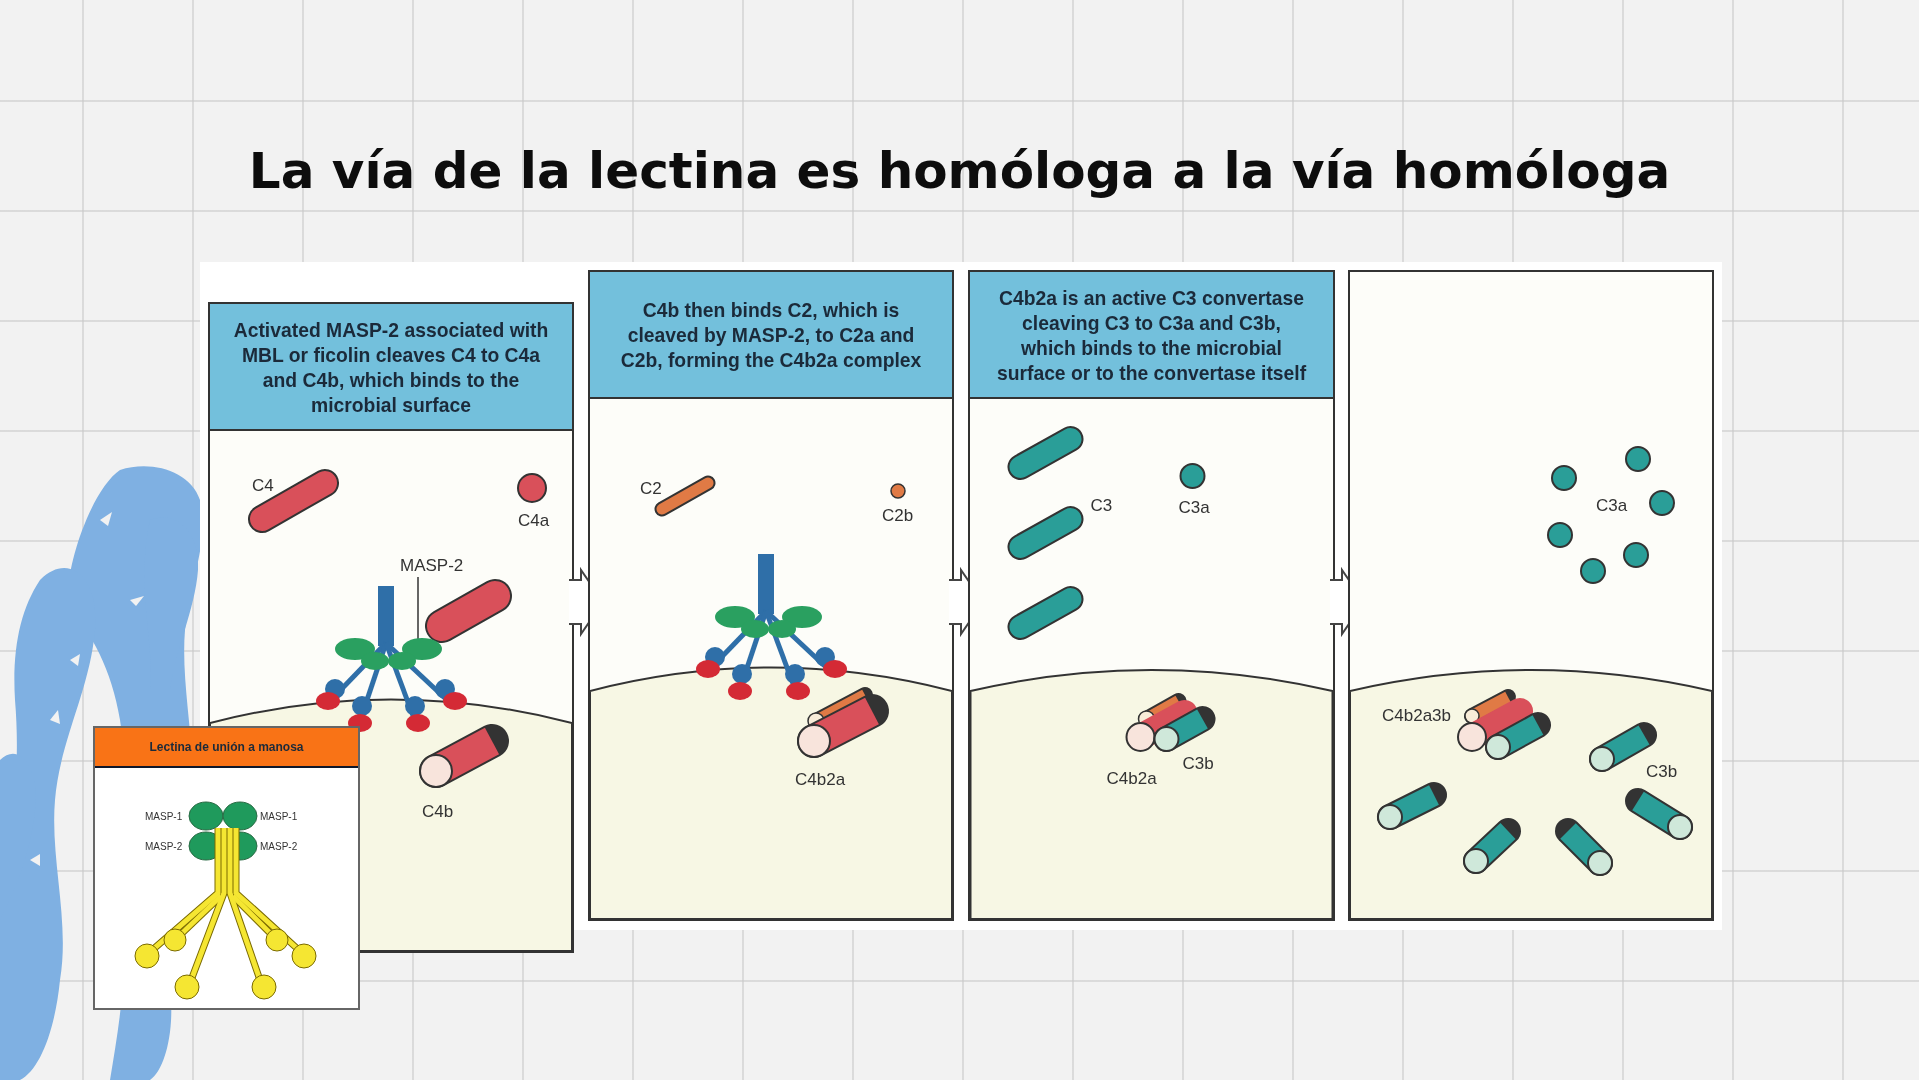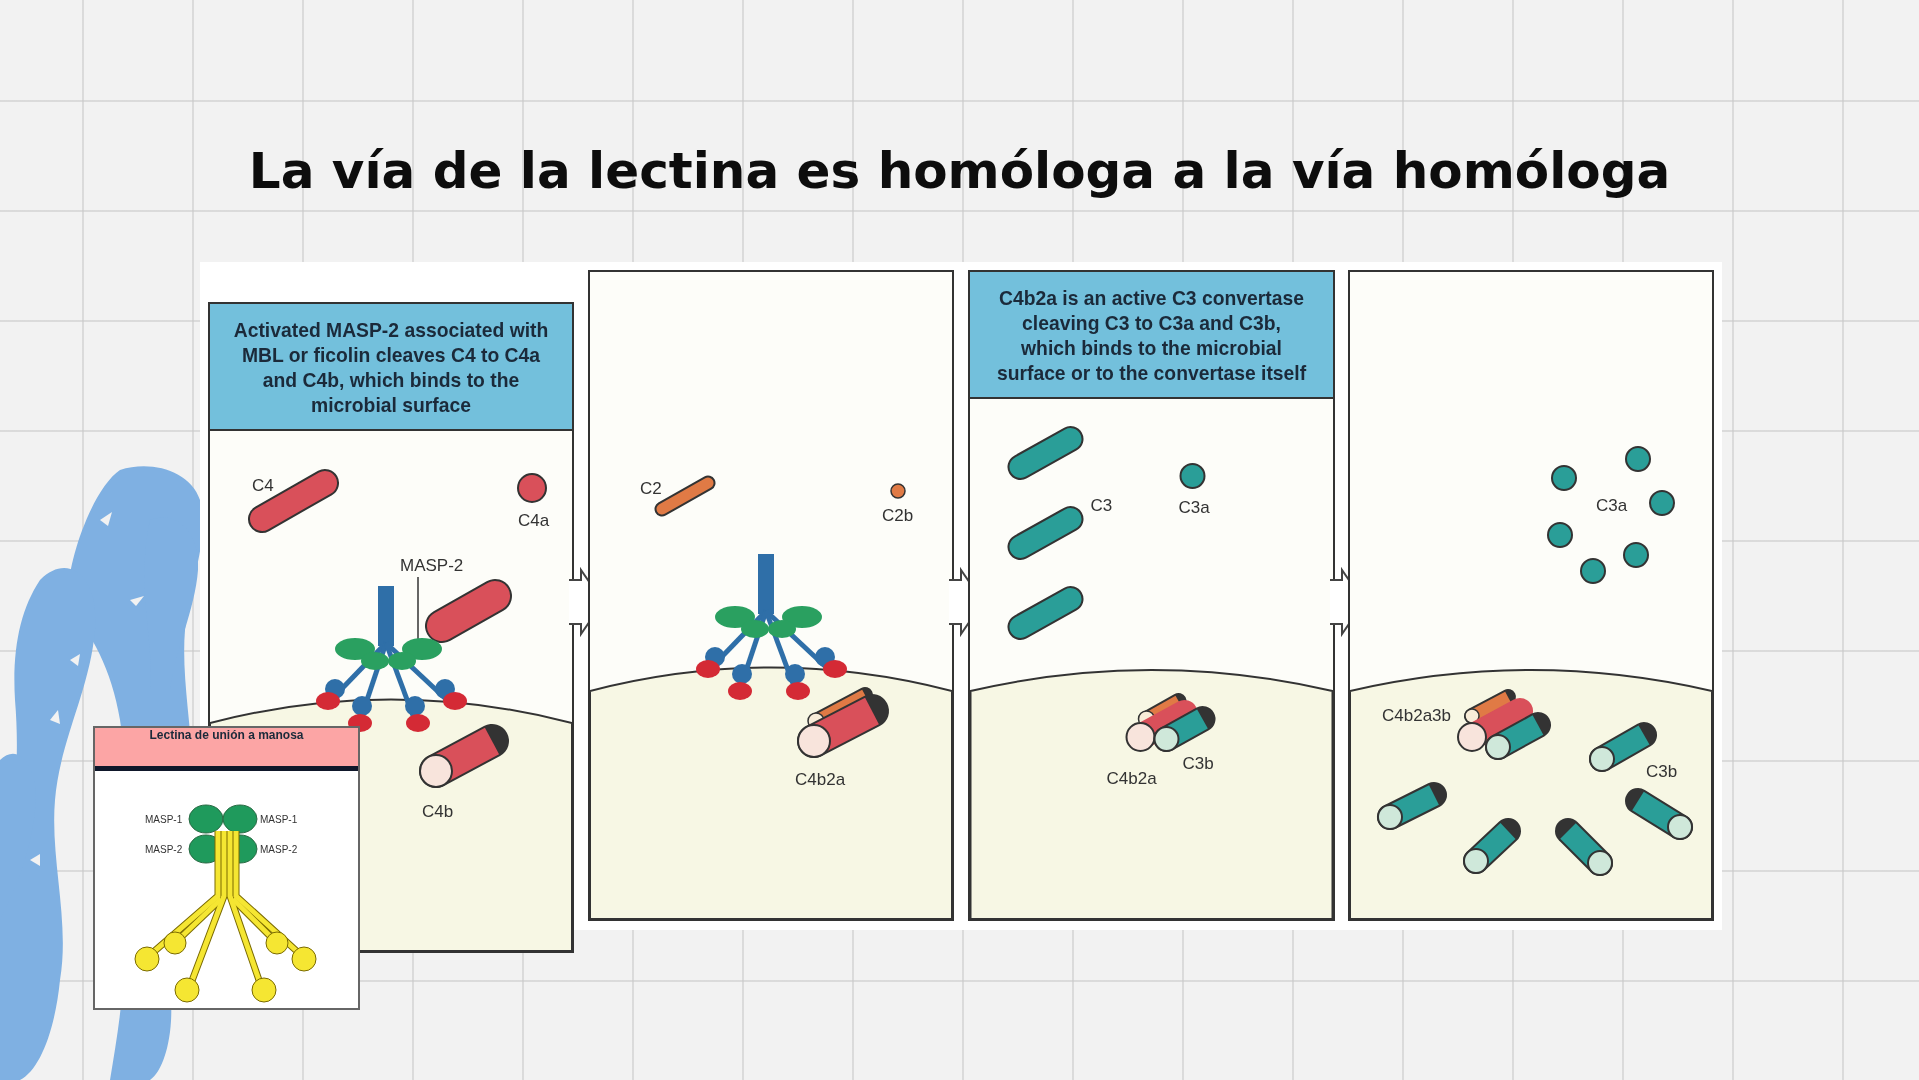--- a/index.html
+++ b/index.html
@@ -35,22 +35,22 @@
   }
   .panel-art { position:absolute; left:0; top:127px; right:0; bottom:0;text-align:center; }
   .panel-art svg { width:100%; height:100%; display:block; }
   .lbl { font-family:"Liberation Sans", sans-serif; font-size:17px; fill:#333; }
   .arrow { position:absolute; top:300px; width:40px; height:80px; }
   .inset {
     position:absolute; left:93px; top:726px; width:267px; height:284px;
     background:#fff; border:2px solid #666; box-sizing:border-box;
   }
   .inset-head {
-    height:38px; background:#fca5a5; border-bottom:5px solid #0f172a;
-    display:flex; align-items:flex-start; justify-content:center;
+    height:38px; background:#f97316; border-bottom:2px solid #0f172a;
+    display:flex; align-items:center; justify-content:center;
   }
   .inset-head span { font-size:12px; font-weight:bold; color:#1b2a3a; }
   .inset svg { display:block; }
   .scribble { position:absolute; left:0; top:460px; width:230px; height:620px; }
 </style>
 </head>
 <body>
 
 <svg class="scribble" viewBox="0 0 230 620">
   <g fill="#7fb0e2">
@@ -124,20 +124,23 @@
         <text class="lbl" x="212" y="386">C4b</text>
       </svg>
     </div>
   </div>
 
   <svg class="arrow" style="left:367px;" viewBox="0 0 40 80">
     <path d="M2 18 L14 18 L14 8 L36 40 L14 72 L14 62 L2 62" fill="#fff" stroke="#444" stroke-width="2"></path>
   </svg>
 
   <div class="panel" style="left:388px;width:366px;">
+    <div class="panel-head">
+      <span>C4b then binds C2, which is cleaved by MASP-2, to C2a and C2b, forming the C4b2a complex</span>
+    </div>
     <div class="panel-art">
       <svg viewBox="0 0 362 520">
         <path d="M0 292 Q181 245 362 292 L362 520 L0 520 Z" fill="#f7f7e4" stroke="#333" stroke-width="2"></path>
         <g>
           <line x1="72" y1="110" x2="118" y2="84" stroke="#333" stroke-width="15" stroke-linecap="round"></line>
           <line x1="72" y1="110" x2="118" y2="84" stroke="#e07a45" stroke-width="11" stroke-linecap="round"></line>
         </g>
         <text class="lbl" x="50" y="95">C2</text>
         <circle cx="308" cy="92" r="7" fill="#e07a45" stroke="#333" stroke-width="1.5"></circle>
         <text class="lbl" x="292" y="122">C2b</text>

